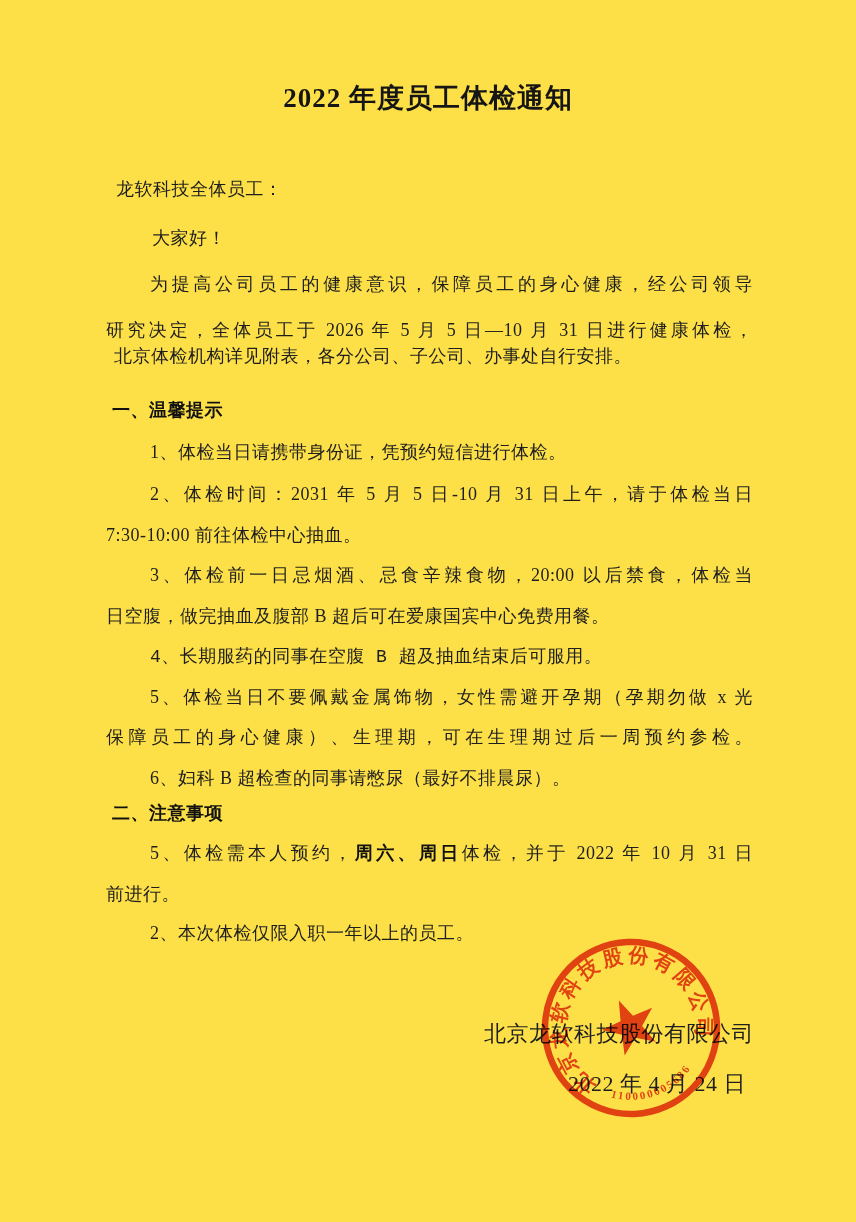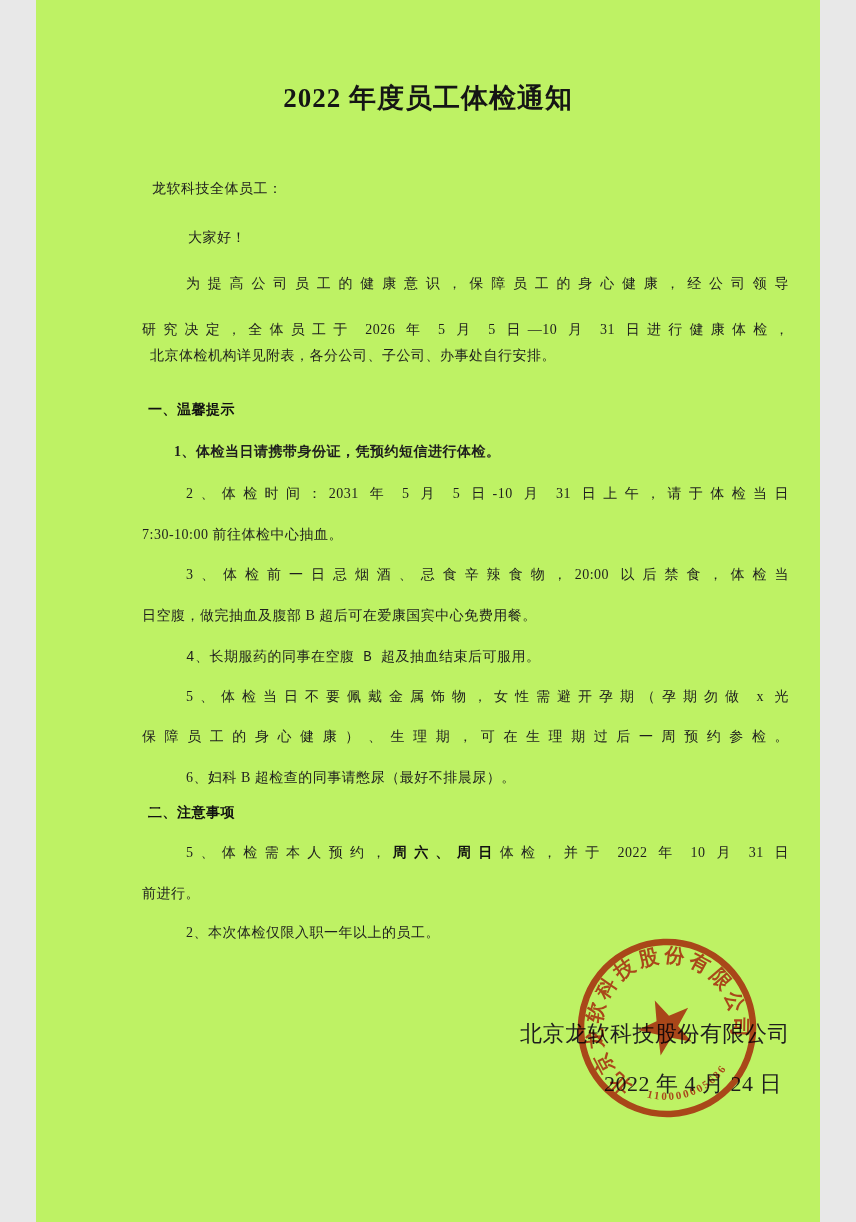--- a/index.html
+++ b/index.html
@@ -2,43 +2,43 @@
 <html><head>
 <meta charset="utf-8">
 <style>
   html, body {
     margin: 0;
     padding: 0;
     background: #e8e8e8;
   }
   .page {
     position: relative;
-    width: 784px;
+    width: 856px;
     height: 1222px;
     margin: 0 auto;
-    background: #bef264;
+    background: #fde047;
     overflow: hidden;
     font-family: "Liberation Serif", "DejaVu Serif", serif;
     color: #1e1e1e;
   }
   .doc-title {
     position: absolute;
     top: 80px;
     left: 0;
     width: 100%;
     text-align: center;
     font-size: 27px;
     font-weight: 700;
     letter-spacing: 1px;
     margin: 0;
     color: #151515;
   }
   .line {
     position: absolute;
-    font-size: 14px;
+    font-size: 18px;
     line-height: 28px;
     white-space: nowrap;
     letter-spacing: 0.5px;
   }
   .line.justify {
     white-space: normal;
     text-align: justify;
     text-align-last: justify;
   }
   .line .bold, .line.heading {
@@ -80,21 +80,21 @@
 
   <h1 class="doc-title">2022 年度员工体检通知</h1>
 
   <div id="body-lines">
       <div class="line" style="left: 116px; top: 175px;"><span>龙软科技全体员工：</span></div>
       <div class="line" style="left: 152px; top: 224px;"><span>大家好！</span></div>
       <div class="line justify" style="left: 150px; top: 270px; width: 603px;"><span>为提高公司员工的健康意识，保障员工的身心健康，经公司领导</span></div>
       <div class="line justify" style="left: 106px; top: 316px; width: 647px;"><span>研究决定，全体员工于 2026 年 5 月 5 日—10 月 31 日进行健康体检，</span></div>
       <div class="line" style="left: 106px; top: 342px; margin-left: 8px;"><span>北京体检机构详见附表，各分公司、子公司、办事处自行安排。</span></div>
       <div class="line heading" style="left: 112px; top: 396px;"><span class="bold">一、温馨提示</span></div>
-      <div class="line" style="left: 138px; top: 438px; font-weight: bold;"><span>1、体检当日请携带身份证，凭预约短信进行体检。</span></div>
+      <div class="line" style="left: 150px; top: 438px;"><span>1、体检当日请携带身份证，凭预约短信进行体检。</span></div>
       <div class="line justify" style="left: 150px; top: 480px; width: 603px;"><span>2、体检时间：2031 年 5 月 5 日-10 月 31 日上午，请于体检当日</span></div>
       <div class="line" style="left: 106px; top: 521px;"><span>7:30-10:00 前往体检中心抽血。</span></div>
       <div class="line justify" style="left: 150px; top: 561px; width: 603px;"><span>3、体检前一日忌烟酒、忌食辛辣食物，20:00 以后禁食，体检当</span></div>
       <div class="line" style="left: 106px; top: 602px;"><span>日空腹，做完抽血及腹部 B 超后可在爱康国宾中心免费用餐。</span></div>
       <div class="line" style="left: 150px; top: 643px; font-family: Liberation Mono, monospace;"><span>4、长期服药的同事在空腹 B 超及抽血结束后可服用。</span></div>
       <div class="line justify" style="left: 150px; top: 683px; width: 603px;"><span>5、体检当日不要佩戴金属饰物，女性需避开孕期（孕期勿做 x 光</span></div>
       <div class="line justify" style="left: 106px; top: 723px; width: 647px;"><span>保障员工的身心健康）、生理期，可在生理期过后一周预约参检。</span></div>
       <div class="line" style="left: 150px; top: 764px;"><span>6、妇科 B 超检查的同事请憋尿（最好不排晨尿）。</span></div>
       <div class="line heading" style="left: 112px; top: 799px;"><span class="bold">二、注意事项</span></div>
       <div class="line justify" style="left: 150px; top: 839px; width: 603px;"><span>5、体检需本人预约，</span><span class="bold">周六、周日</span><span>体检，并于 2022 年 10 月 31 日</span></div>

